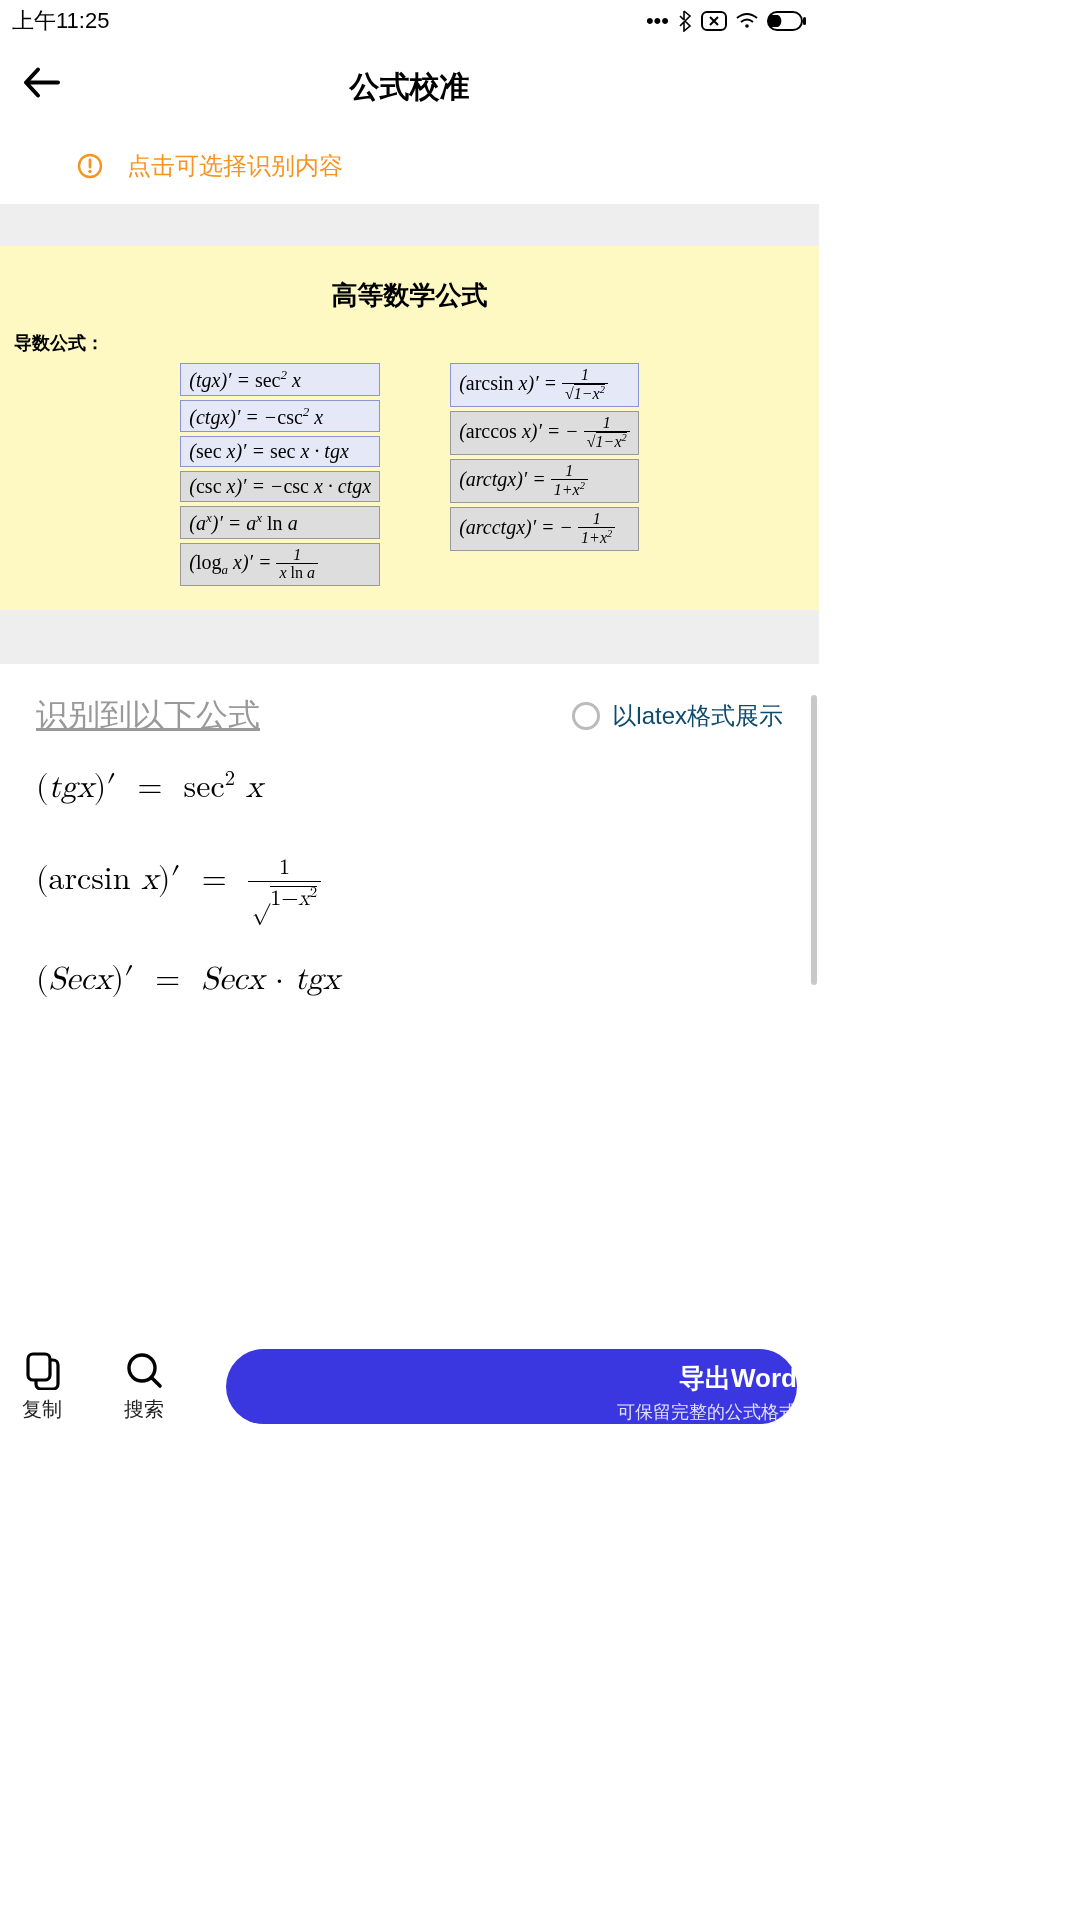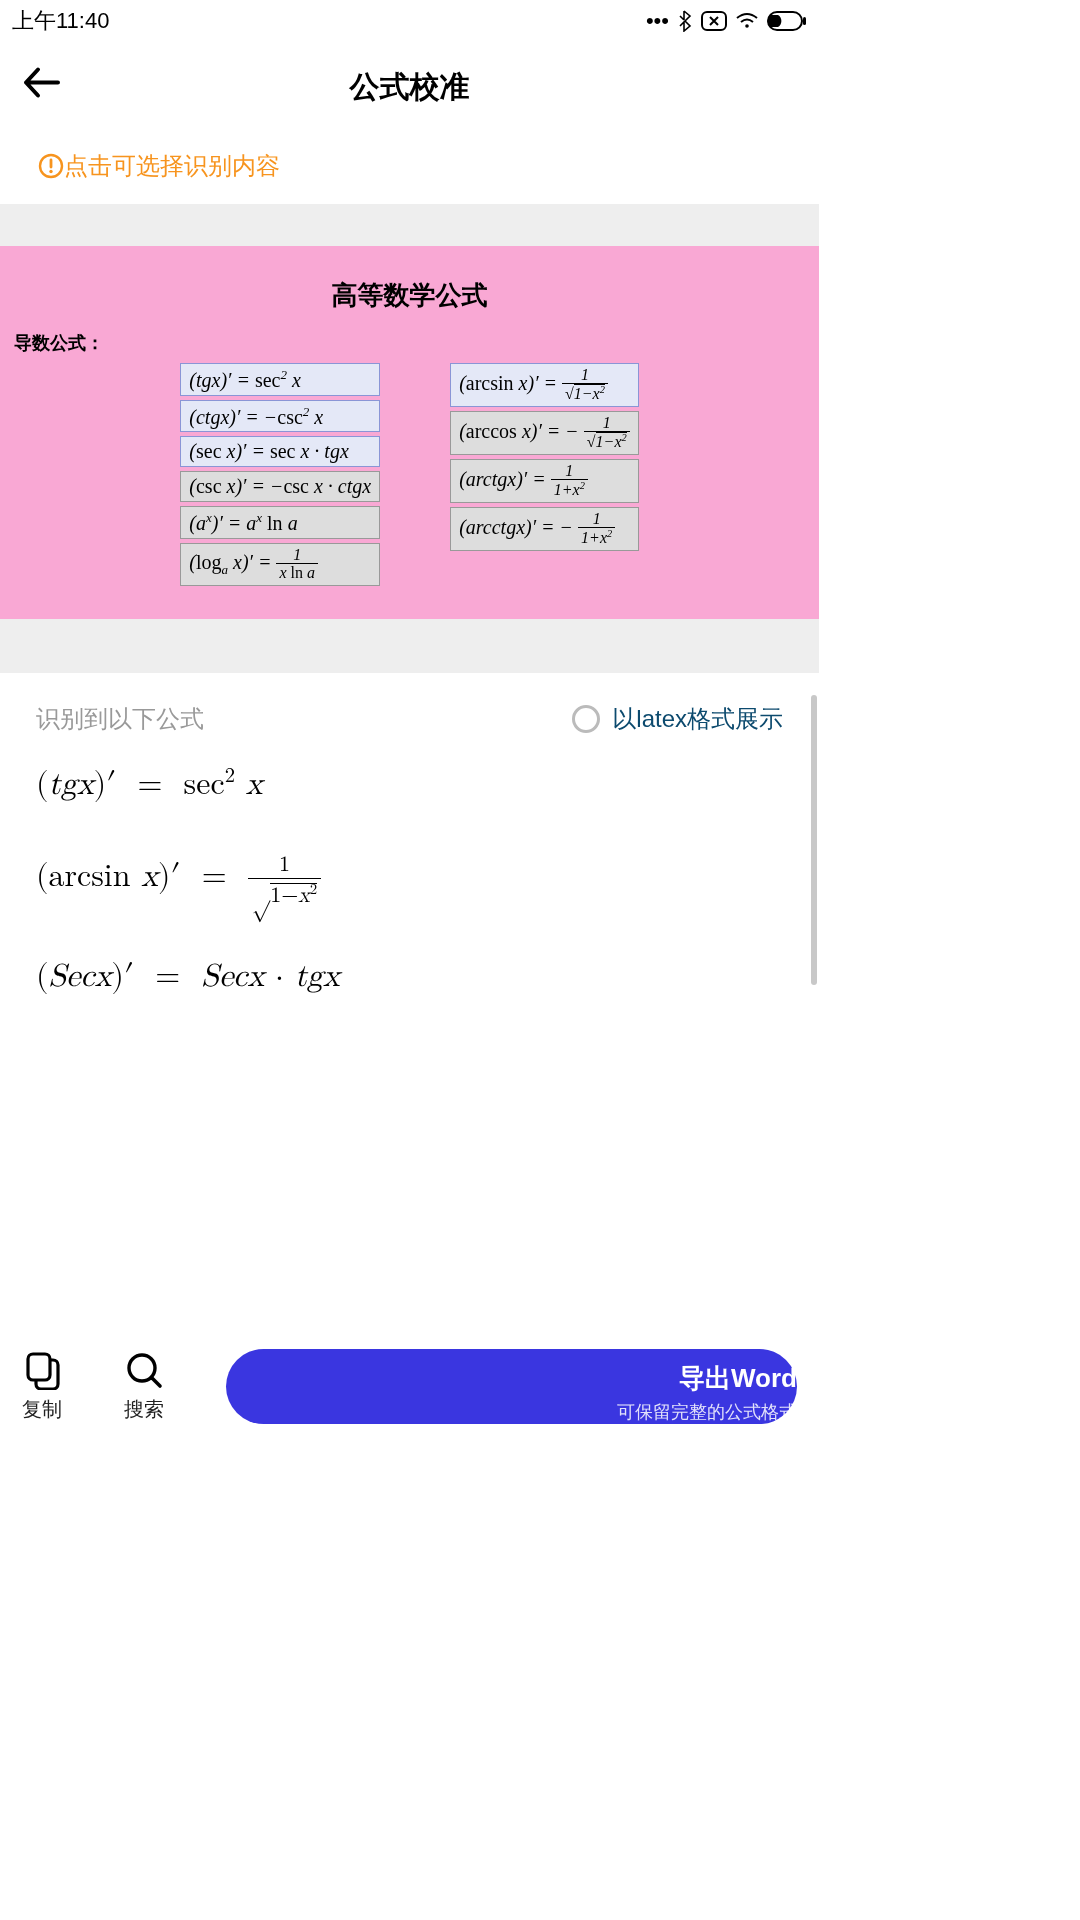--- a/index.html
+++ b/index.html
@@ -43,31 +43,32 @@
   .header-title {
     font-size: 30px;
     font-weight: 700;
     color: #000;
   }
 
   .tip-bar {
     padding: 18px 38px 22px;
     display: flex;
     align-items: center;
-    gap: 0;
+    gap: 24px;
     color: #f7941e;
     font-size: 24px;
+    margin-left: 39px;
   }
   .tip-icon { width: 26px; height: 26px; }
 
   .gray-gap { height: 42px; background: #eee; }
 
   .content-image {
-    background: #f9a8d4;
-    padding: 32px 8px 33px;
+    background: #fef9c3;
+    padding: 32px 8px 24px;
   }
   .img-title {
     text-align: center;
     font-size: 26px;
     font-weight: 700;
     color: #000;
     margin-bottom: 18px;
   }
   .img-sub {
     font-size: 18px;
@@ -103,21 +104,21 @@
   .rm { font-style: normal; }
 
   .gray-gap2 { height: 54px; background: #eee; }
 
   .result-header {
     display: flex;
     justify-content: space-between;
     align-items: center;
     padding: 30px 36px 18px;
   }
-  .result-label { color: #999; font-size: 24px; }
+  .result-label { color: #999; font-size: 32px; text-decoration: underline; }
   .latex-toggle { display: flex; align-items: center; gap: 12px; font-size: 24px; color: #0c4a6e; }
   .radio-circle {
     width: 28px; height: 28px;
     border: 3px solid #bbb;
     border-radius: 50%;
   }
 
   .formula-list {
     padding: 10px 36px 0;
     display: flex;
@@ -174,21 +175,21 @@
     width: 6px;
     height: 290px;
     background: #c8c8c8;
     border-radius: 3px;
   }
 </style>
 </head>
 <body>
 
 <div class="status-bar">
-  <span>上午11:40</span>
+  <span>上午11:25</span>
   <span class="status-right">
     <span>•••</span>
     <svg width="16" height="22" viewBox="0 0 16 22">
         <path d="M7 1 L13 6 L8 11 L13 16 L7 21 V12 L3 16 M7 10 V1 M7 10 L3 6" stroke="#000" stroke-width="1.6" fill="none"></path>
       </svg>
     <svg width="26" height="20" viewBox="0 0 26 20">
         <rect x="1" y="1" width="24" height="18" rx="5" stroke="#000" stroke-width="2" fill="none"></rect>
         <path d="M9 6 L17 14 M17 6 L9 14" stroke="#000" stroke-width="2"></path>
       </svg>
     <svg width="24" height="18" viewBox="0 0 24 18">

